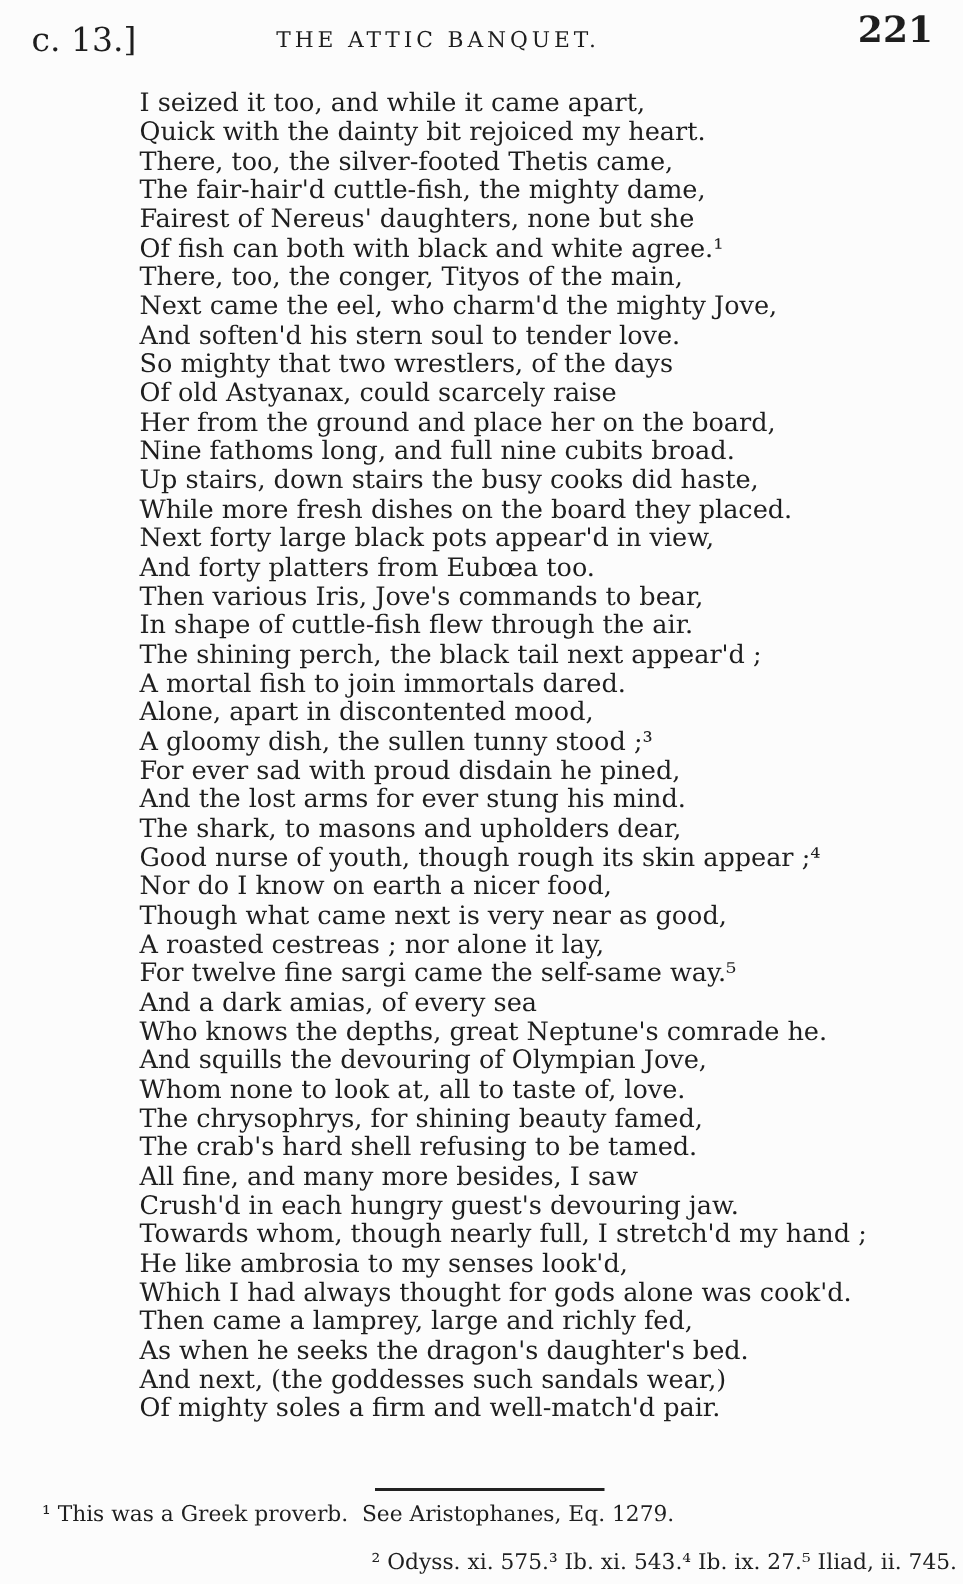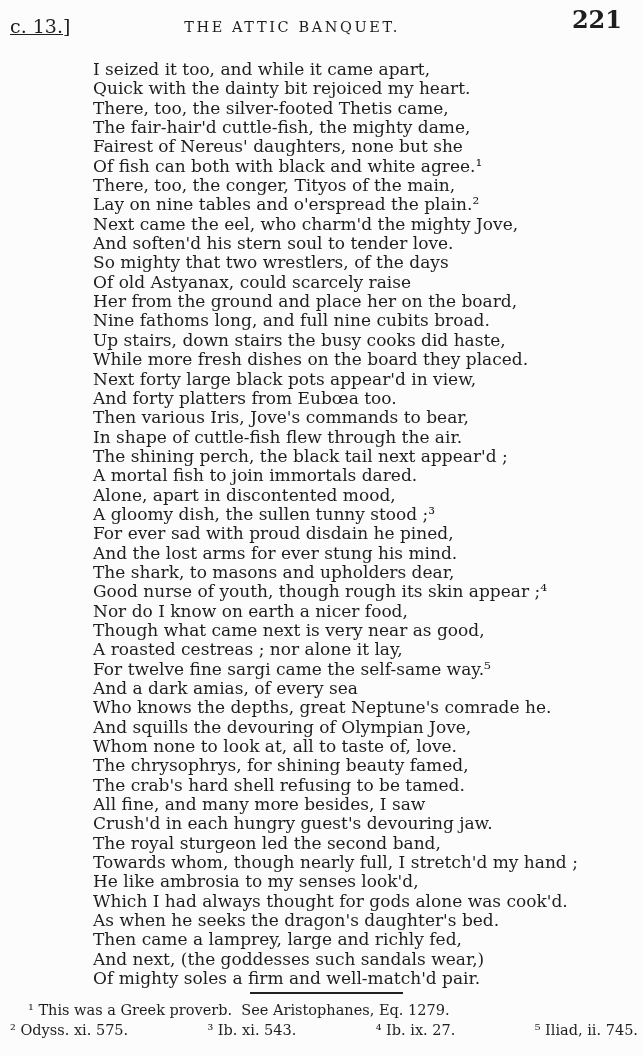--- a/index.html
+++ b/index.html
@@ -12,24 +12,23 @@
     width: 642px;
     height: 1056px;
     background: #fcfcfc;
     color: #1e1e1e;
     font-family: "DejaVu Serif", serif;
     overflow: hidden;
   }
   
   .chapter-label {
     position: absolute;
-    left: 10px;
+    left: 21px;
     top: 15px;
-    font-size: 19px;
-    text-decoration: underline;
+    font-size: 22px;
   }
   .running-title {
     position: absolute;
     left: 292px;
     top: 19px;
     transform: translateX(-50%);
     font-size: 14.5px;
     letter-spacing: 2.6px;
     white-space: nowrap;
   }
@@ -68,23 +67,24 @@
     width: 642px;
     font-size: 14.5px;
     line-height: 19.5px;
   }
   .footnote-first {
     margin-left: 28px;
     white-space: pre-wrap;
   }
   .footnote-row {
     display: flex;
-    justify-content: space-between;
+    justify-content: flex-end;
     margin-left: 10px;
     margin-right: 4px;
+    margin-top: 12px;
   }
   .footnote-item {
     white-space: pre;
   }
 </style>
 </head>
 <body>
 
 <div class="page">
 
@@ -95,21 +95,20 @@
   <div class="page-number">221</div>
 
   <div class="poem">
       <div class="poem-line">I seized it too, and while it came apart,</div>
       <div class="poem-line">Quick with the dainty bit rejoiced my heart.</div>
       <div class="poem-line">There, too, the silver-footed Thetis came,</div>
       <div class="poem-line">The fair-hair'd cuttle-fish, the mighty dame,</div>
       <div class="poem-line">Fairest of Nereus' daughters, none but she</div>
       <div class="poem-line">Of fish can both with black and white agree.¹</div>
       <div class="poem-line">There, too, the conger, Tityos of the main,</div>
-      <div class="poem-line">Lay on nine tables and o'erspread the plain.²</div>
       <div class="poem-line">Next came the eel, who charm'd the mighty Jove,</div>
       <div class="poem-line">And soften'd his stern soul to tender love.</div>
       <div class="poem-line">So mighty that two wrestlers, of the days</div>
       <div class="poem-line">Of old Astyanax, could scarcely raise</div>
       <div class="poem-line">Her from the ground and place her on the board,</div>
       <div class="poem-line">Nine fathoms long, and full nine cubits broad.</div>
       <div class="poem-line">Up stairs, down stairs the busy cooks did haste,</div>
       <div class="poem-line">While more fresh dishes on the board they placed.</div>
       <div class="poem-line">Next forty large black pots appear'd in view,</div>
       <div class="poem-line">And forty platters from Eubœa too.</div>
@@ -128,26 +127,25 @@
       <div class="poem-line">A roasted cestreas ; nor alone it lay,</div>
       <div class="poem-line">For twelve fine sargi came the self-same way.⁵</div>
       <div class="poem-line">And a dark amias, of every sea</div>
       <div class="poem-line">Who knows the depths, great Neptune's comrade he.</div>
       <div class="poem-line">And squills the devouring of Olympian Jove,</div>
       <div class="poem-line">Whom none to look at, all to taste of, love.</div>
       <div class="poem-line">The chrysophrys, for shining beauty famed,</div>
       <div class="poem-line">The crab's hard shell refusing to be tamed.</div>
       <div class="poem-line">All fine, and many more besides, I saw</div>
       <div class="poem-line">Crush'd in each hungry guest's devouring jaw.</div>
-      <div class="poem-line">The royal sturgeon led the second band,</div>
       <div class="poem-line">Towards whom, though nearly full, I stretch'd my hand ;</div>
       <div class="poem-line">He like ambrosia to my senses look'd,</div>
       <div class="poem-line">Which I had always thought for gods alone was cook'd.</div>
+      <div class="poem-line">Then came a lamprey, large and richly fed,</div>
       <div class="poem-line">As when he seeks the dragon's daughter's bed.</div>
-      <div class="poem-line">Then came a lamprey, large and richly fed,</div>
       <div class="poem-line">And next, (the goddesses such sandals wear,)</div>
       <div class="poem-line">Of mighty soles a firm and well-match'd pair.</div>
     </div>
 
   <div class="footnote-rule"></div>
 
   <div class="footnotes">
     <div class="footnote-first">¹ This was a Greek proverb.  See Aristophanes, Eq. 1279.</div>
     <div class="footnote-row">
         <span class="footnote-item">² Odyss. xi. 575.</span>

